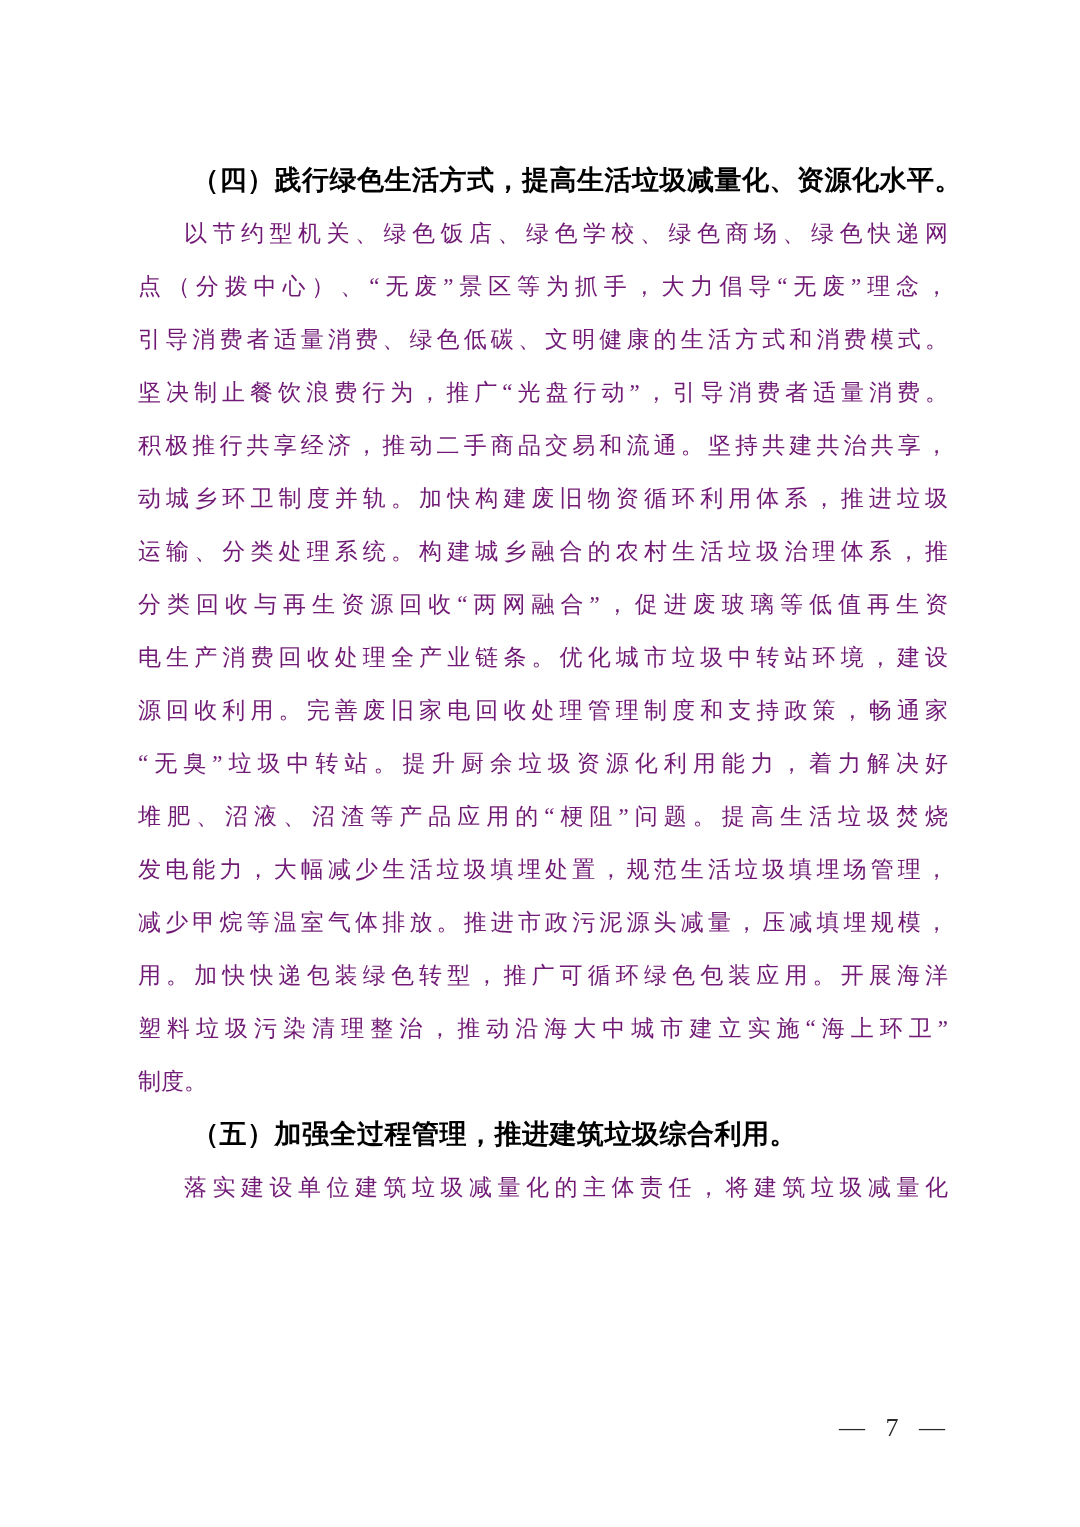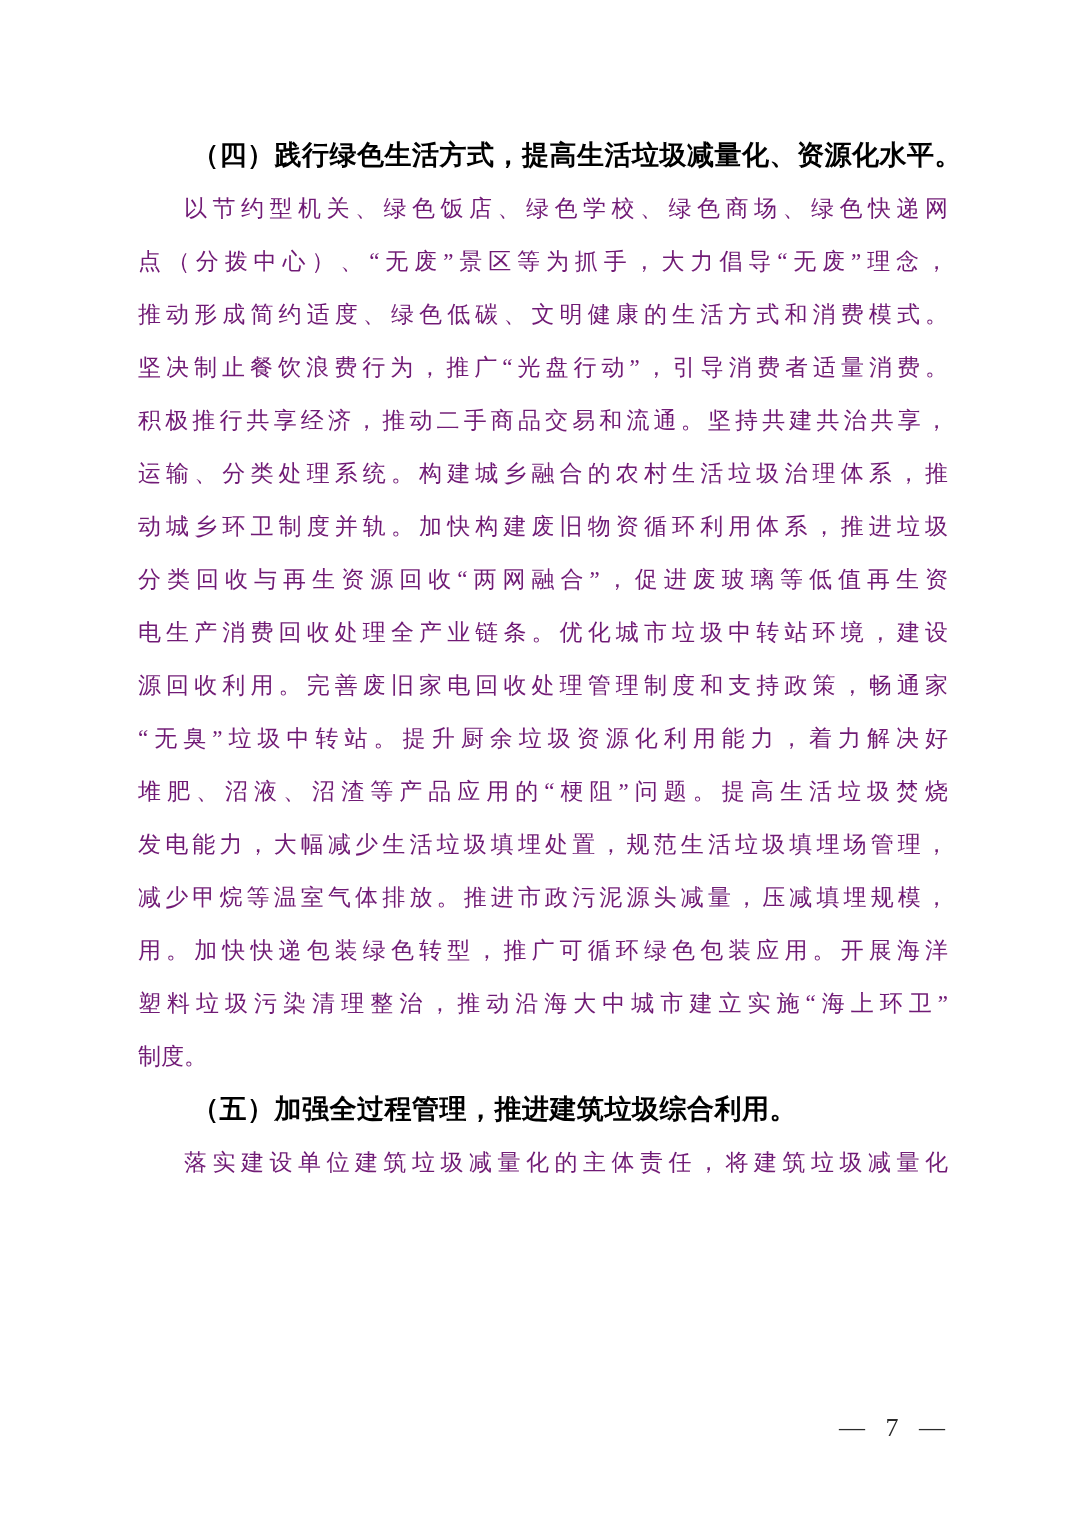--- a/index.html
+++ b/index.html
@@ -14,21 +14,21 @@
     position: relative;
     width: 1080px;
     height: 1527px;
     background: #ffffff;
     font-family: "Liberation Serif", "DejaVu Serif", serif;
     color: #1f1f1f;
   }
   .content {
     position: absolute;
     left: 138px;
-    top: 129px;
+    top: 154px;
     width: 810px;
   }
   .heading {
     font-size: 27px;
     line-height: 53px;
     height: 53px;
     font-weight: 700;
     color: #000000;
     text-indent: 2em;
     text-align: left;
@@ -64,25 +64,25 @@
 </head>
 <body>
 
 <div class="page">
   <div class="content">
 
     <div class="heading">（四）践行绿色生活方式，提高生活垃圾减量化、资源化水平。</div>
 
     <div class="line indent">以节约型机关、绿色饭店、绿色学校、绿色商场、绿色快递网</div>
     <div class="line">点（分拨中心）、“无废”景区等为抓手，大力倡导“无废”理念，</div>
-    <div class="line">推动形成简约适度、绿色低碳、文明健康的生活方式和消费模式。</div>
+    <div class="line">引导消费者适量消费、绿色低碳、文明健康的生活方式和消费模式。</div>
     <div class="line">坚决制止餐饮浪费行为，推广“光盘行动”，引导消费者适量消费。</div>
     <div class="line">积极推行共享经济，推动二手商品交易和流通。坚持共建共治共享，</div>
+    <div class="line">动城乡环卫制度并轨。加快构建废旧物资循环利用体系，推进垃圾</div>
     <div class="line">运输、分类处理系统。构建城乡融合的农村生活垃圾治理体系，推</div>
-    <div class="line">动城乡环卫制度并轨。加快构建废旧物资循环利用体系，推进垃圾</div>
     <div class="line">分类回收与再生资源回收“两网融合”，促进废玻璃等低值再生资</div>
     <div class="line">电生产消费回收处理全产业链条。优化城市垃圾中转站环境，建设</div>
     <div class="line">源回收利用。完善废旧家电回收处理管理制度和支持政策，畅通家</div>
     <div class="line">“无臭”垃圾中转站。提升厨余垃圾资源化利用能力，着力解决好</div>
     <div class="line">堆肥、沼液、沼渣等产品应用的“梗阻”问题。提高生活垃圾焚烧</div>
     <div class="line">发电能力，大幅减少生活垃圾填埋处置，规范生活垃圾填埋场管理，</div>
     <div class="line">减少甲烷等温室气体排放。推进市政污泥源头减量，压减填埋规模，</div>
     <div class="line">用。加快快递包装绿色转型，推广可循环绿色包装应用。开展海洋</div>
     <div class="line">塑料垃圾污染清理整治，推动沿海大中城市建立实施“海上环卫”</div>
     <div class="line last">制度。</div>

